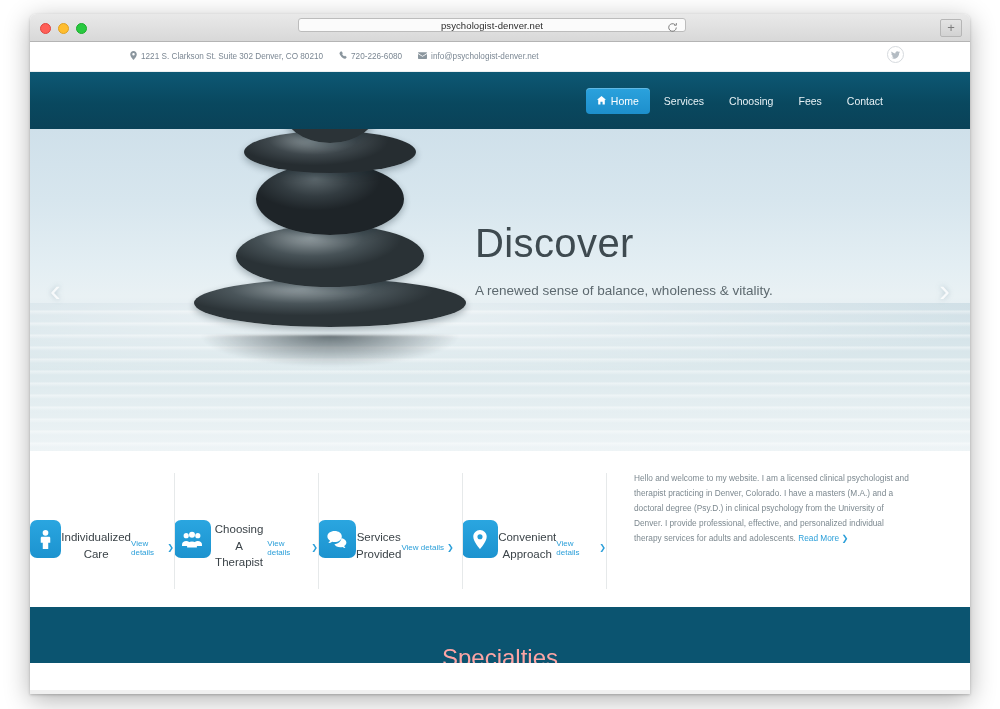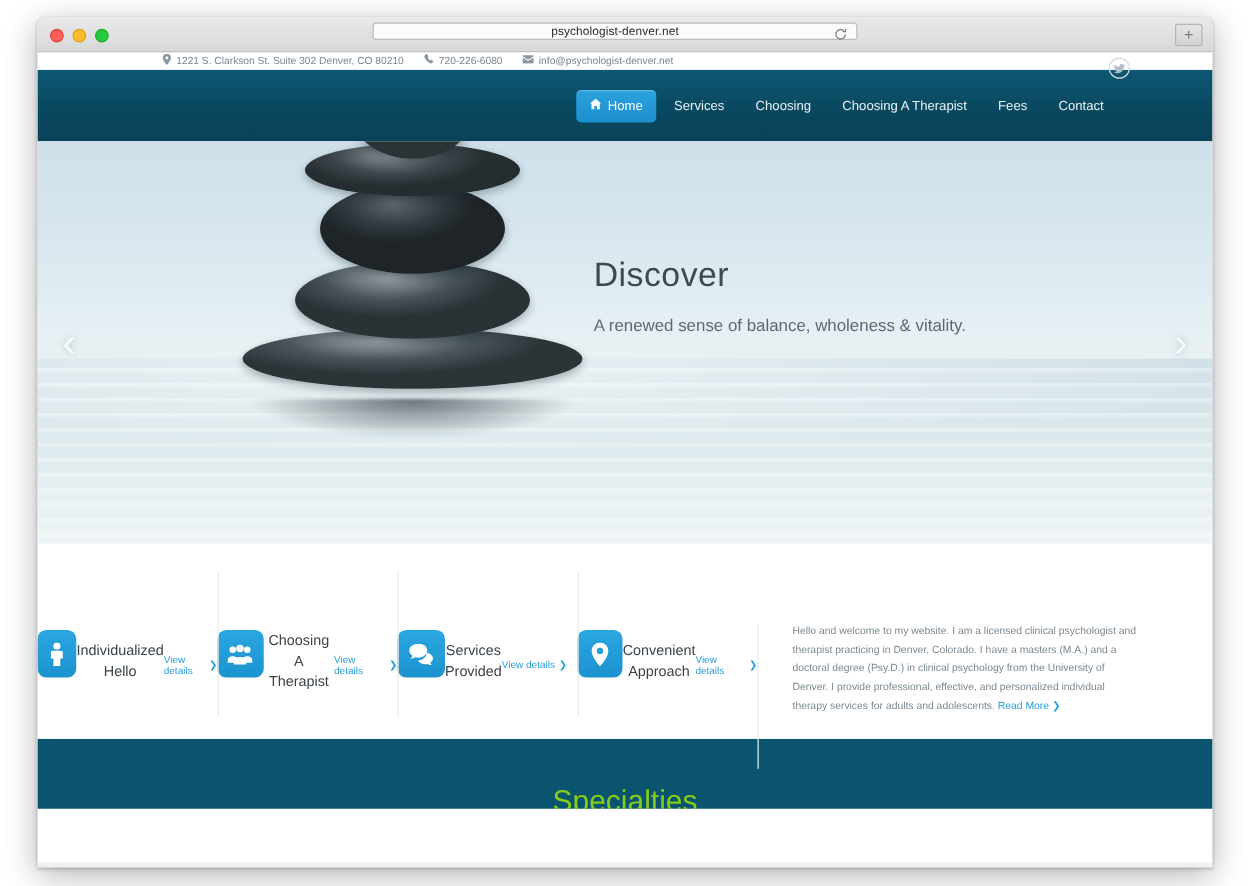--- a/index.html
+++ b/index.html
@@ -56,21 +56,21 @@
     position: absolute; right: 8px; top: 5px;
     width: 22px; height: 18px;
     background: linear-gradient(to bottom,#e4e4e4,#d2d2d2);
     border: 1px solid #b6b6b6; border-radius: 2px;
     color: #7c7c7c; font-size: 13px; line-height: 16px; text-align: center;
   }
 
   
   .topbar {
     position: relative;
-    height: 14px;
+    height: 30px;
     background: #ffffff;
     border-bottom: 1px solid #eceff1;
     display: flex; align-items: center;
   }
   .contact-list {
     display: flex; align-items: center; gap: 16px;
     margin-left: 100px;
   }
   .contact-item {
     display: flex; align-items: center; gap: 4px;
@@ -149,21 +149,21 @@
     position: absolute; left: 150px; bottom: 72px;
     width: 300px; height: 44px;
     background: radial-gradient(60% 100% at 50% 0%, rgba(25,38,44,.62), rgba(25,38,44,0) 72%);
     filter: blur(1.2px);
   }
 
   .hero-copy {
     position: absolute; left: 445px; top: 92px; width: 420px;
   }
   .hero-title {
-    font-size: 27px; font-weight: 300; color: #3e4a50; letter-spacing: .4px;
+    font-size: 40px; font-weight: 300; color: #3e4a50; letter-spacing: .4px;
   }
   .hero-sub {
     margin-top: 17px;
     font-size: 13.5px; font-weight: 300; color: #5d696f;
   }
   .slider-arrow {
     position: absolute; top: 50%; transform: translateY(-50%);
     color: rgba(255,255,255,0.82);
     font-size: 32px; font-weight: 300; line-height: 1;
     text-shadow: 0 0 5px rgba(120,150,165,.5);
@@ -203,36 +203,35 @@
   }
   .card-link {
     margin-top: 17px;
     font-size: 8px; color: #2b9fd9;
     display: flex; align-items: center; gap: 3px;
   }
   .welcome {
     position: relative;
     flex: 1;
     padding: 4px 58px 0 28px;
-    margin-top: 42px;
   }
   .welcome-text {
     font-size: 8.3px; line-height: 1.82; color: #7d8990;
   }
   .read-more { color: #2b9fd9; white-space: nowrap; }
 
   
   .specialties {
     height: 56px;
     background: #0b5470;
     display: flex; align-items: flex-end; justify-content: center;
     overflow: hidden;
   }
   .specialties-title {
-    font-size: 24px; font-weight: 300; color: #84cc16;
+    font-size: 24px; font-weight: 300; color: #fca5a5;
     transform: translateY(9px);
   }
 
   
   .page-foot {
     position: absolute; left: 0; right: 0; bottom: 0;
     height: 4px; background: rgba(0,0,0,0.06);
   }
 </style>
 </head>
@@ -304,21 +303,20 @@
       <div class="nav-item active">
         <span>
           <svg width="9" height="9" viewBox="0 0 12 12" fill="#ffffff">
             <path d="M6 0 0 5h1.6v6.2h3V7.6h2.8v3.6h3V5H12L6 0z"></path>
           </svg>
         </span>
         <span>Home</span>
       </div>
       <div class="nav-item">Services</div>
       <div class="nav-item">Choosing</div>
-      <div class="nav-item">Choosing A Therapist</div>
       <div class="nav-item">Fees</div>
       <div class="nav-item">Contact</div>
     </div>
   </nav>
 
   <section class="hero">
     <div class="water"></div>
     <div class="reflection"></div>
 
     <div class="stone-stack">
@@ -342,21 +340,21 @@
 
     <div class="feature-card">
       <div class="card-icon">
         <svg width="17" height="19" viewBox="0 0 14 16" fill="#ffffff">
           <circle cx="7" cy="2.4" r="2.4"></circle>
           <path d="M4 5.6h6c.6 0 1 .5 1 1.1v4.1H9.3V16H4.7v-5.2H3V6.7c0-.6.4-1.1 1-1.1z"></path>
         </svg>
       </div>
       <div class="card-title">
         <div>Individualized</div>
-        <div>Hello</div>
+        <div>Care</div>
       </div>
       <div class="card-link">
         <span>View details</span>
         <span>❯</span>
       </div>
     </div>
 
     <div class="feature-card">
       <div class="card-icon">
         <svg width="20" height="17" viewBox="0 0 20 16" fill="#ffffff">

